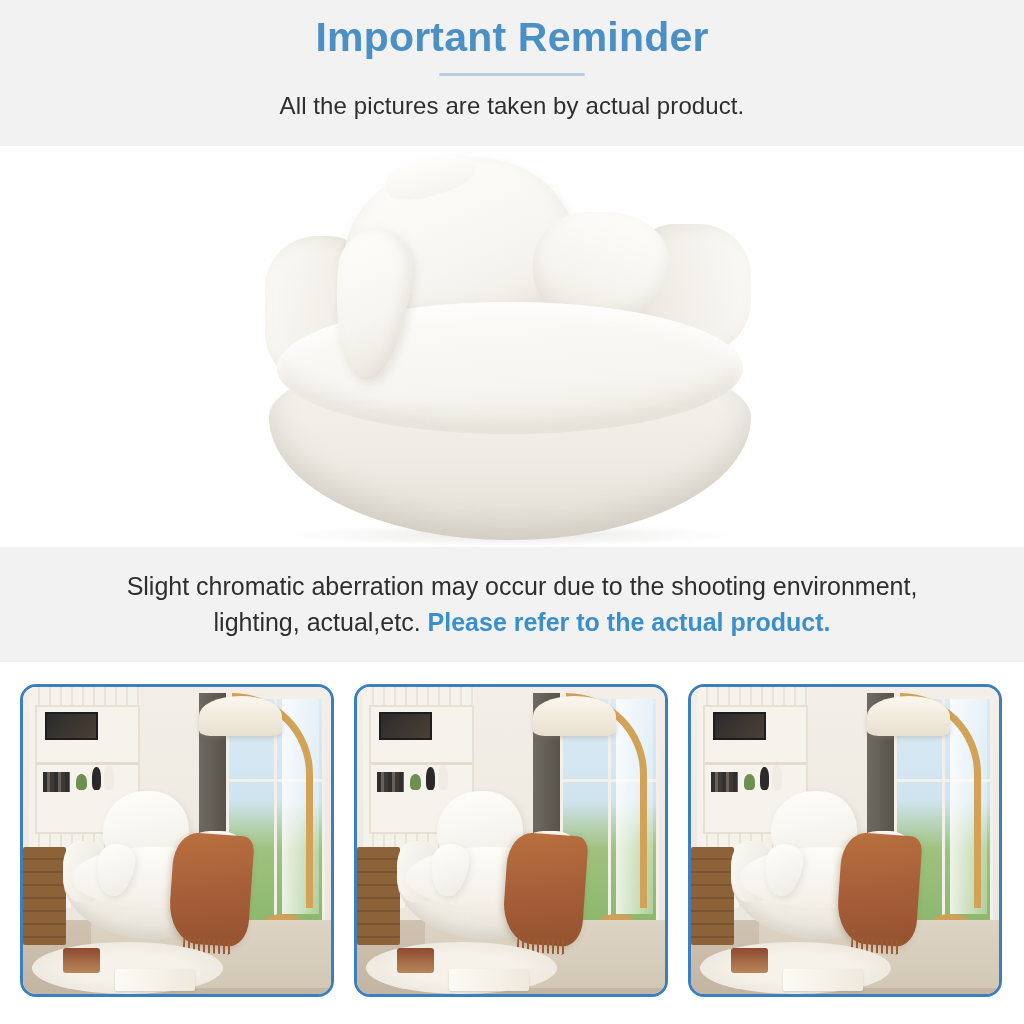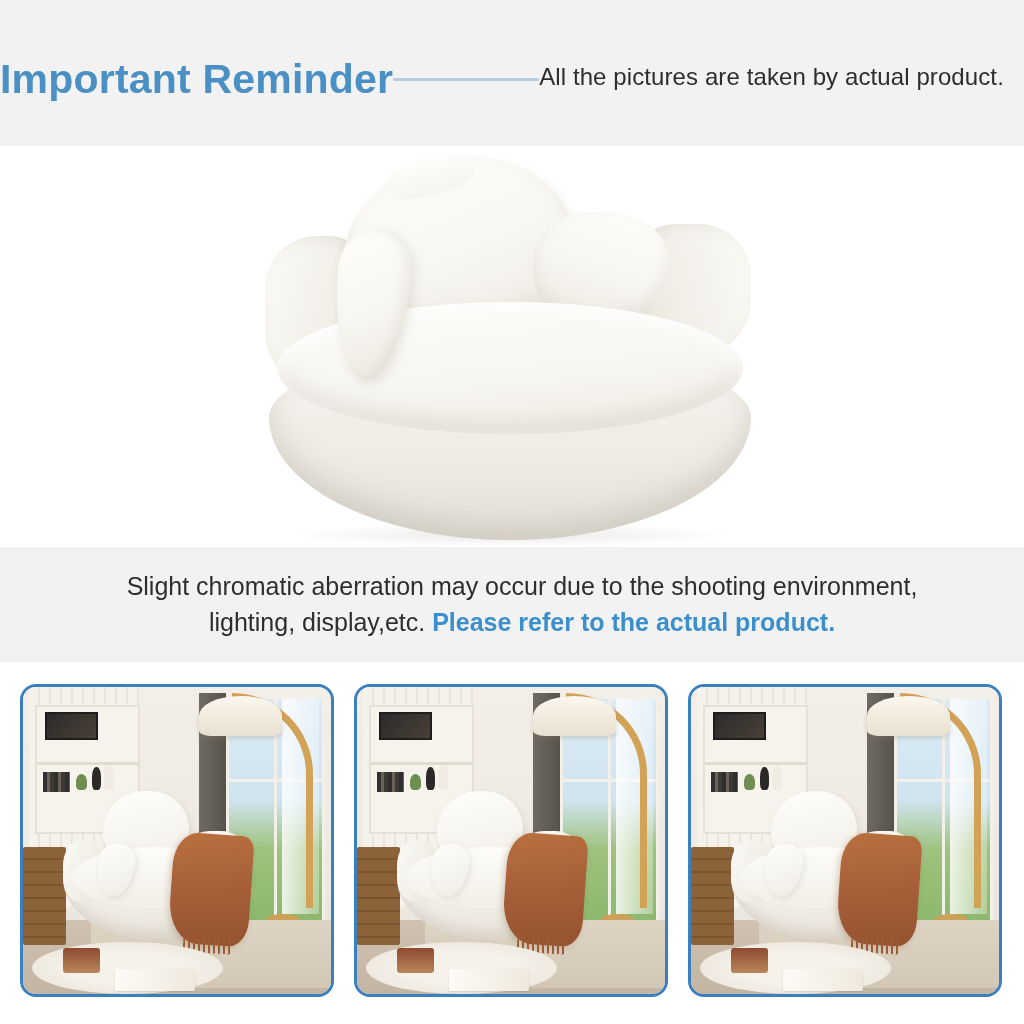--- a/index.html
+++ b/index.html
@@ -8,33 +8,33 @@
     background: #ffffff;
     font-family: "Liberation Sans", sans-serif;
     overflow: hidden;
   }
   .page { position: relative; width: 1024px; height: 1024px; background: #fff; }
 
   
   .header-band {
     position: absolute; left: 0; top: 0; width: 1024px; height: 146px;
     background: #f2f2f2;
-    display: flex; align-items: center;
+    display: flex; flex-direction: column; align-items: center;
   }
   .page-title {
     margin-top: 14px;
     font-size: 41px; font-weight: bold; letter-spacing: .2px;
     color: #4a90c4; line-height: 1.15; white-space: nowrap;
   }
   .title-divider {
     width: 146px; height: 3px; background: #b8cde0;
     margin-top: 12px; border-radius: 2px;
   }
   .page-subtitle {
-    margin-top: 8px;
+    margin-top: 16px;
     font-size: 24px; color: #2e2e2e; letter-spacing: .1px; white-space: nowrap;
   }
 
   
   .hero { position: absolute; left: 0; top: 146px; width: 1024px; height: 401px; background: #fff; }
   .hero-stage { position: absolute; left: 247px; top: 4px; width: 530px; height: 395px; }
 
   
   .sofa-base {
     position: absolute; left: 22px; top: 198px; width: 482px; height: 192px;
@@ -271,21 +271,21 @@
       <div class="arm-right"></div>
       <div class="back-cushion"></div>
       <div class="side-cushion"></div>
       <div class="sofa-seat"></div>
       <div class="pillow-lean"></div>
     </div>
   </div>
 
   <div class="notice-band">
     <div class="notice-line">Slight chromatic aberration may occur due to the shooting environment,</div>
-    <div class="notice-line"><span>lighting, display,etc. </span><span class="notice-emph">Please refer to the actual product.</span></div>
+    <div class="notice-line"><span>lighting, actual,etc. </span><span class="notice-emph">Please refer to the actual product.</span></div>
   </div>
 
   <div class="thumb-strip">
 
     <div class="thumb">
       <div class="scene">
         <div class="wall"></div>
         <div class="wall-panel"></div>
         <div class="window"></div>
         <div class="sheer"></div>

